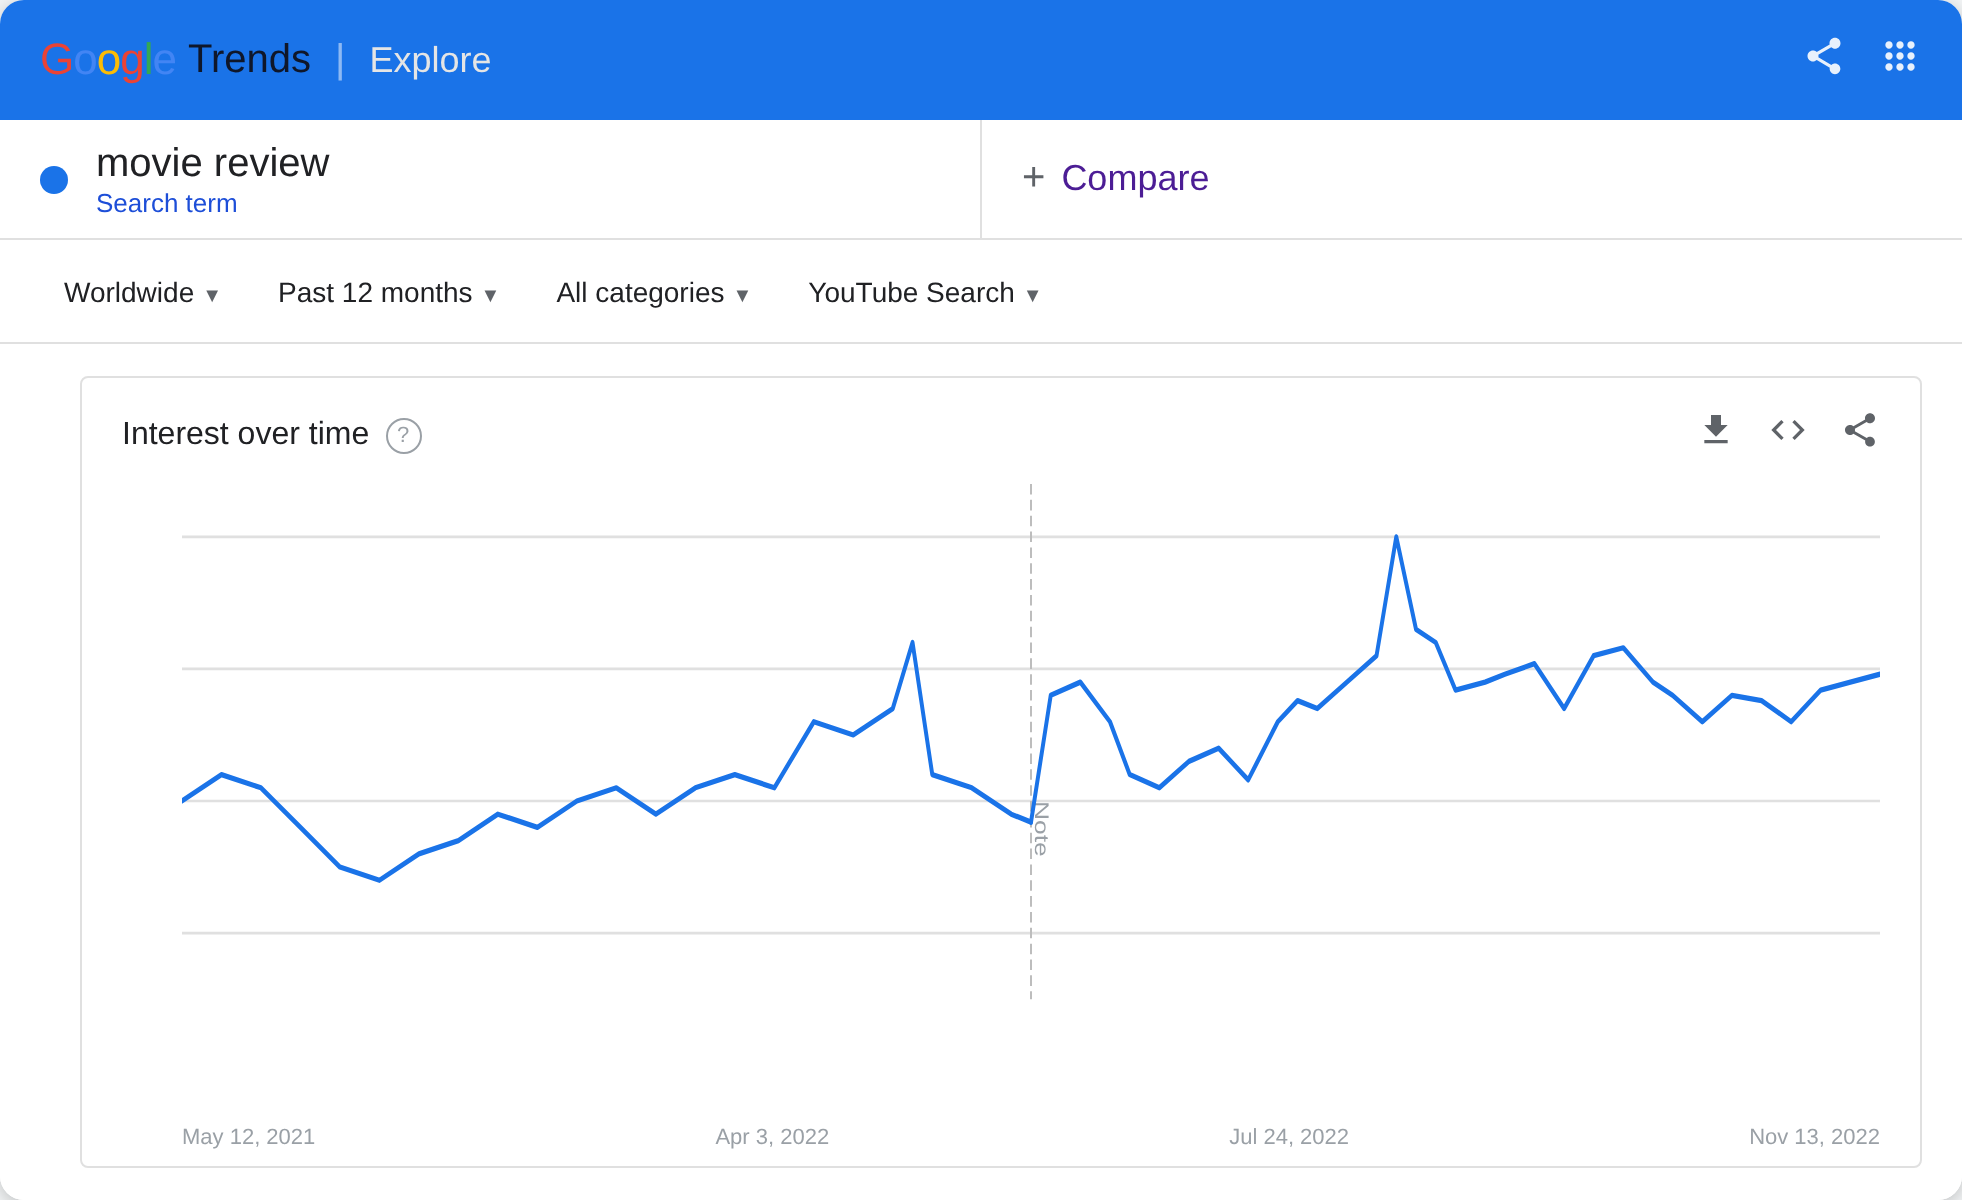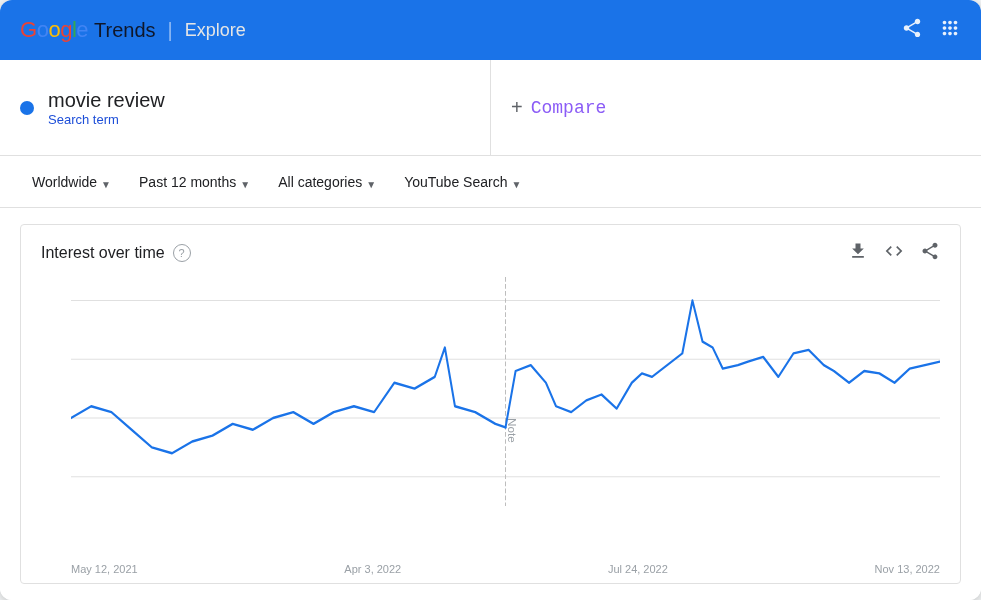--- a/index.html
+++ b/index.html
@@ -62,21 +62,21 @@
       gap: 16px;
     }
     .header-icon {
       color: #fff;
       cursor: pointer;
       opacity: 0.9;
     }
     
     .search-row {
       display: flex;
-      height: 96px;
+      height: 60px;
       border-bottom: 1px solid #e0e0e0;
       flex-shrink: 0;
     }
     .search-term-box {
       flex: 1;
       display: flex;
       align-items: center;
       padding: 0 20px;
       gap: 14px;
       border-right: 1px solid #e0e0e0;
@@ -105,22 +105,21 @@
       padding: 0 20px;
       gap: 8px;
       cursor: pointer;
     }
     .plus-icon {
       font-size: 20px;
       color: #5f6368;
     }
     .compare-label {
       font-size: 18px;
-      color: #8b5cf6;
-      font-family: Liberation Mono, monospace;
+      color: #4c1d95;
     }
     
     .filters-row {
       display: flex;
       align-items: center;
       height: 52px;
       padding: 0 20px;
       gap: 4px;
       border-bottom: 1px solid #e0e0e0;
       flex-shrink: 0;
@@ -150,20 +149,21 @@
       overflow: hidden;
     }
     
     .chart-card {
       border: 1px solid #e0e0e0;
       border-radius: 4px;
       height: 100%;
       display: flex;
       flex-direction: column;
       padding: 16px 0 0 0;
+      margin-left: 20px;
     }
     .chart-header {
       display: flex;
       align-items: center;
       justify-content: space-between;
       padding: 0 20px 12px 20px;
     }
     .chart-title-row {
       display: flex;
       align-items: center;

